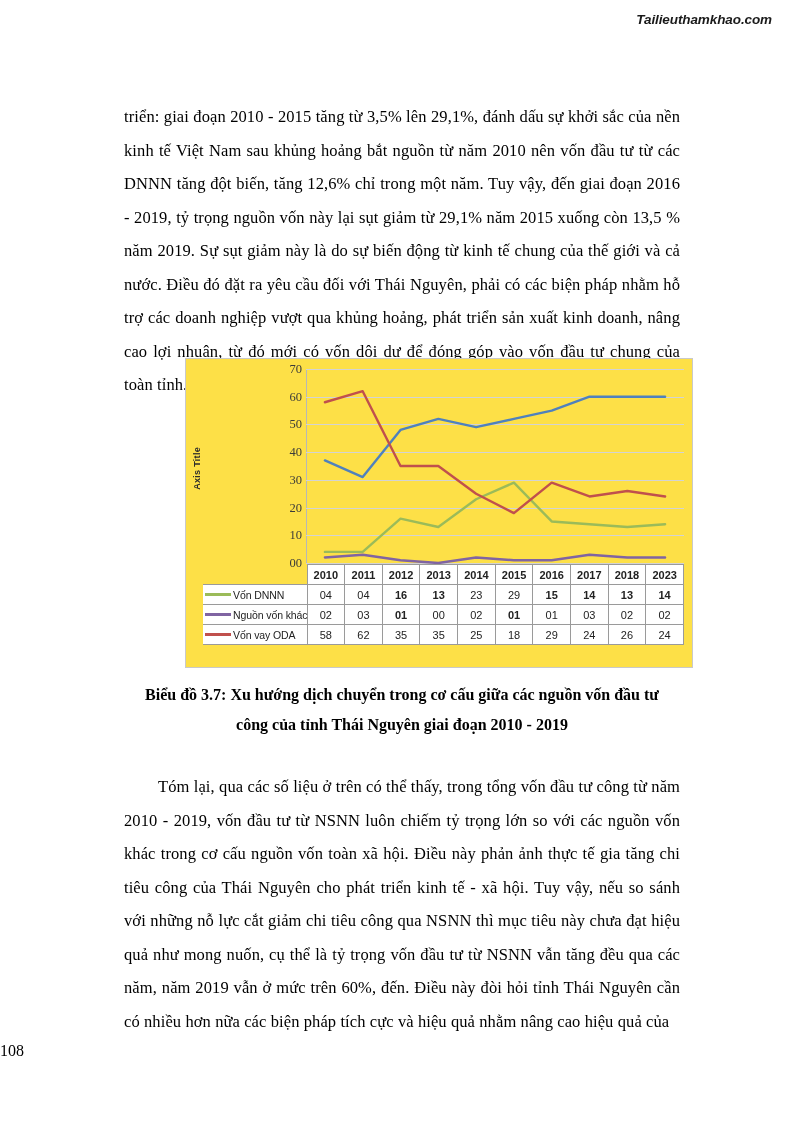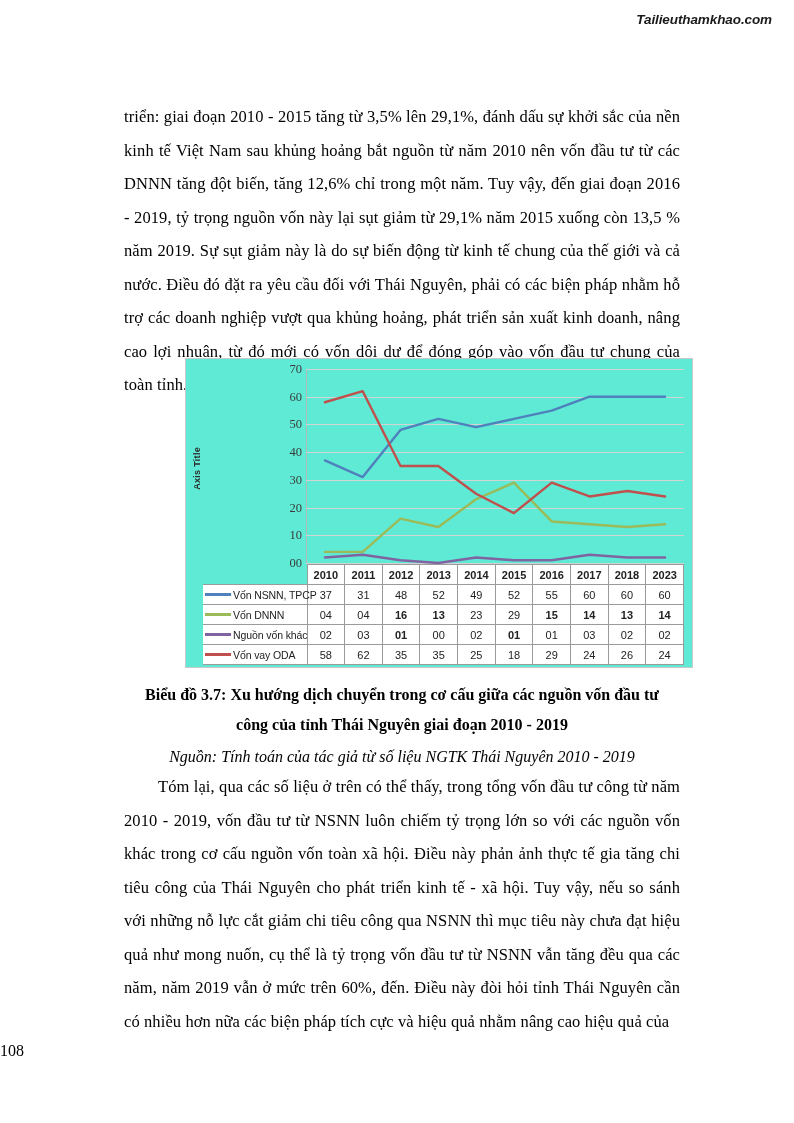--- a/index.html
+++ b/index.html
@@ -57,21 +57,21 @@
 
   
   .chart-block {
     position: absolute;
     left: 185px;
     top: 358px;
     width: 508px;
     height: 310px;
     border: 1px solid #c9c9c9;
     box-sizing: border-box;
-    background: #5eead4;
+    background: #fde047;
   }
 
   .axis-title {
     position: absolute;
     left: 6px;
     top: 88px;
     width: 18px;
     font-family: "Liberation Sans", "DejaVu Sans", sans-serif;
     font-size: 9px;
     font-weight: 700;
@@ -262,38 +262,20 @@
             <td>2010</td>
             <td>2011</td>
             <td>2012</td>
             <td>2013</td>
             <td>2014</td>
             <td>2015</td>
             <td>2016</td>
             <td>2017</td>
             <td>2018</td>
             <td>2023</td>
-          </tr>
-          <tr>
-            <td class="legend-cell" style="width: 104px;">
-              <div class="legend-inner">
-                <span class="legend-swatch" style="background: rgb(79, 129, 189);"></span>
-                <span class="legend-label">Vốn NSNN, TPCP</span>
-              </div>
-            </td>
-            <td>37</td>
-            <td>31</td>
-            <td>48</td>
-            <td>52</td>
-            <td>49</td>
-            <td>52</td>
-            <td>55</td>
-            <td>60</td>
-            <td>60</td>
-            <td>60</td>
           </tr>
           <tr>
             <td class="legend-cell" style="width: 104px;">
               <div class="legend-inner">
                 <span class="legend-swatch" style="background: rgb(155, 187, 89);"></span>
                 <span class="legend-label">Vốn DNNN</span>
               </div>
             </td>
             <td>04</td>
             <td>04</td>
@@ -341,20 +323,19 @@
             <td>24</td>
             <td>26</td>
             <td>24</td>
           </tr>
         </tbody>
     </table>
   </div>
 
   <div class="caption" style="top:680px;">Biểu đồ 3.7: Xu hướng dịch chuyển trong cơ cấu giữa các nguồn vốn đầu tư</div>
   <div class="caption" style="top:710px;">công của tỉnh Thái Nguyên giai đoạn 2010 - 2019</div>
-  <div class="source" style="top:742px;">Nguồn: Tính toán của tác giả từ số liệu NGTK Thái Nguyên 2010 - 2019</div>
 
   <div class="content" style="top:770px;">
     <p class="body indent">Tóm lại, qua các số liệu ở trên có thể thấy, trong tổng vốn đầu tư công từ năm 2010 - 2019, vốn đầu tư từ NSNN luôn chiếm tỷ trọng lớn so với các nguồn vốn khác trong cơ cấu nguồn vốn toàn xã hội. Điều này phản ảnh thực tế gia tăng chi tiêu công của Thái Nguyên cho phát triển kinh tế - xã hội. Tuy vậy, nếu so sánh với những nỗ lực cắt giảm chi tiêu công qua NSNN thì mục tiêu này chưa đạt hiệu quả như mong nuốn, cụ thể là tỷ trọng vốn đầu tư từ NSNN vẫn tăng đều qua các năm, năm 2019 vẫn ở mức trên 60%, đến. Điều này đòi hỏi tỉnh Thái Nguyên cần có nhiều hơn nữa các biện pháp tích cực và hiệu quả nhằm nâng cao hiệu quả của</p>
   </div>
 
   <div class="page-number">108</div>
 </div>
 
 </body></html>

